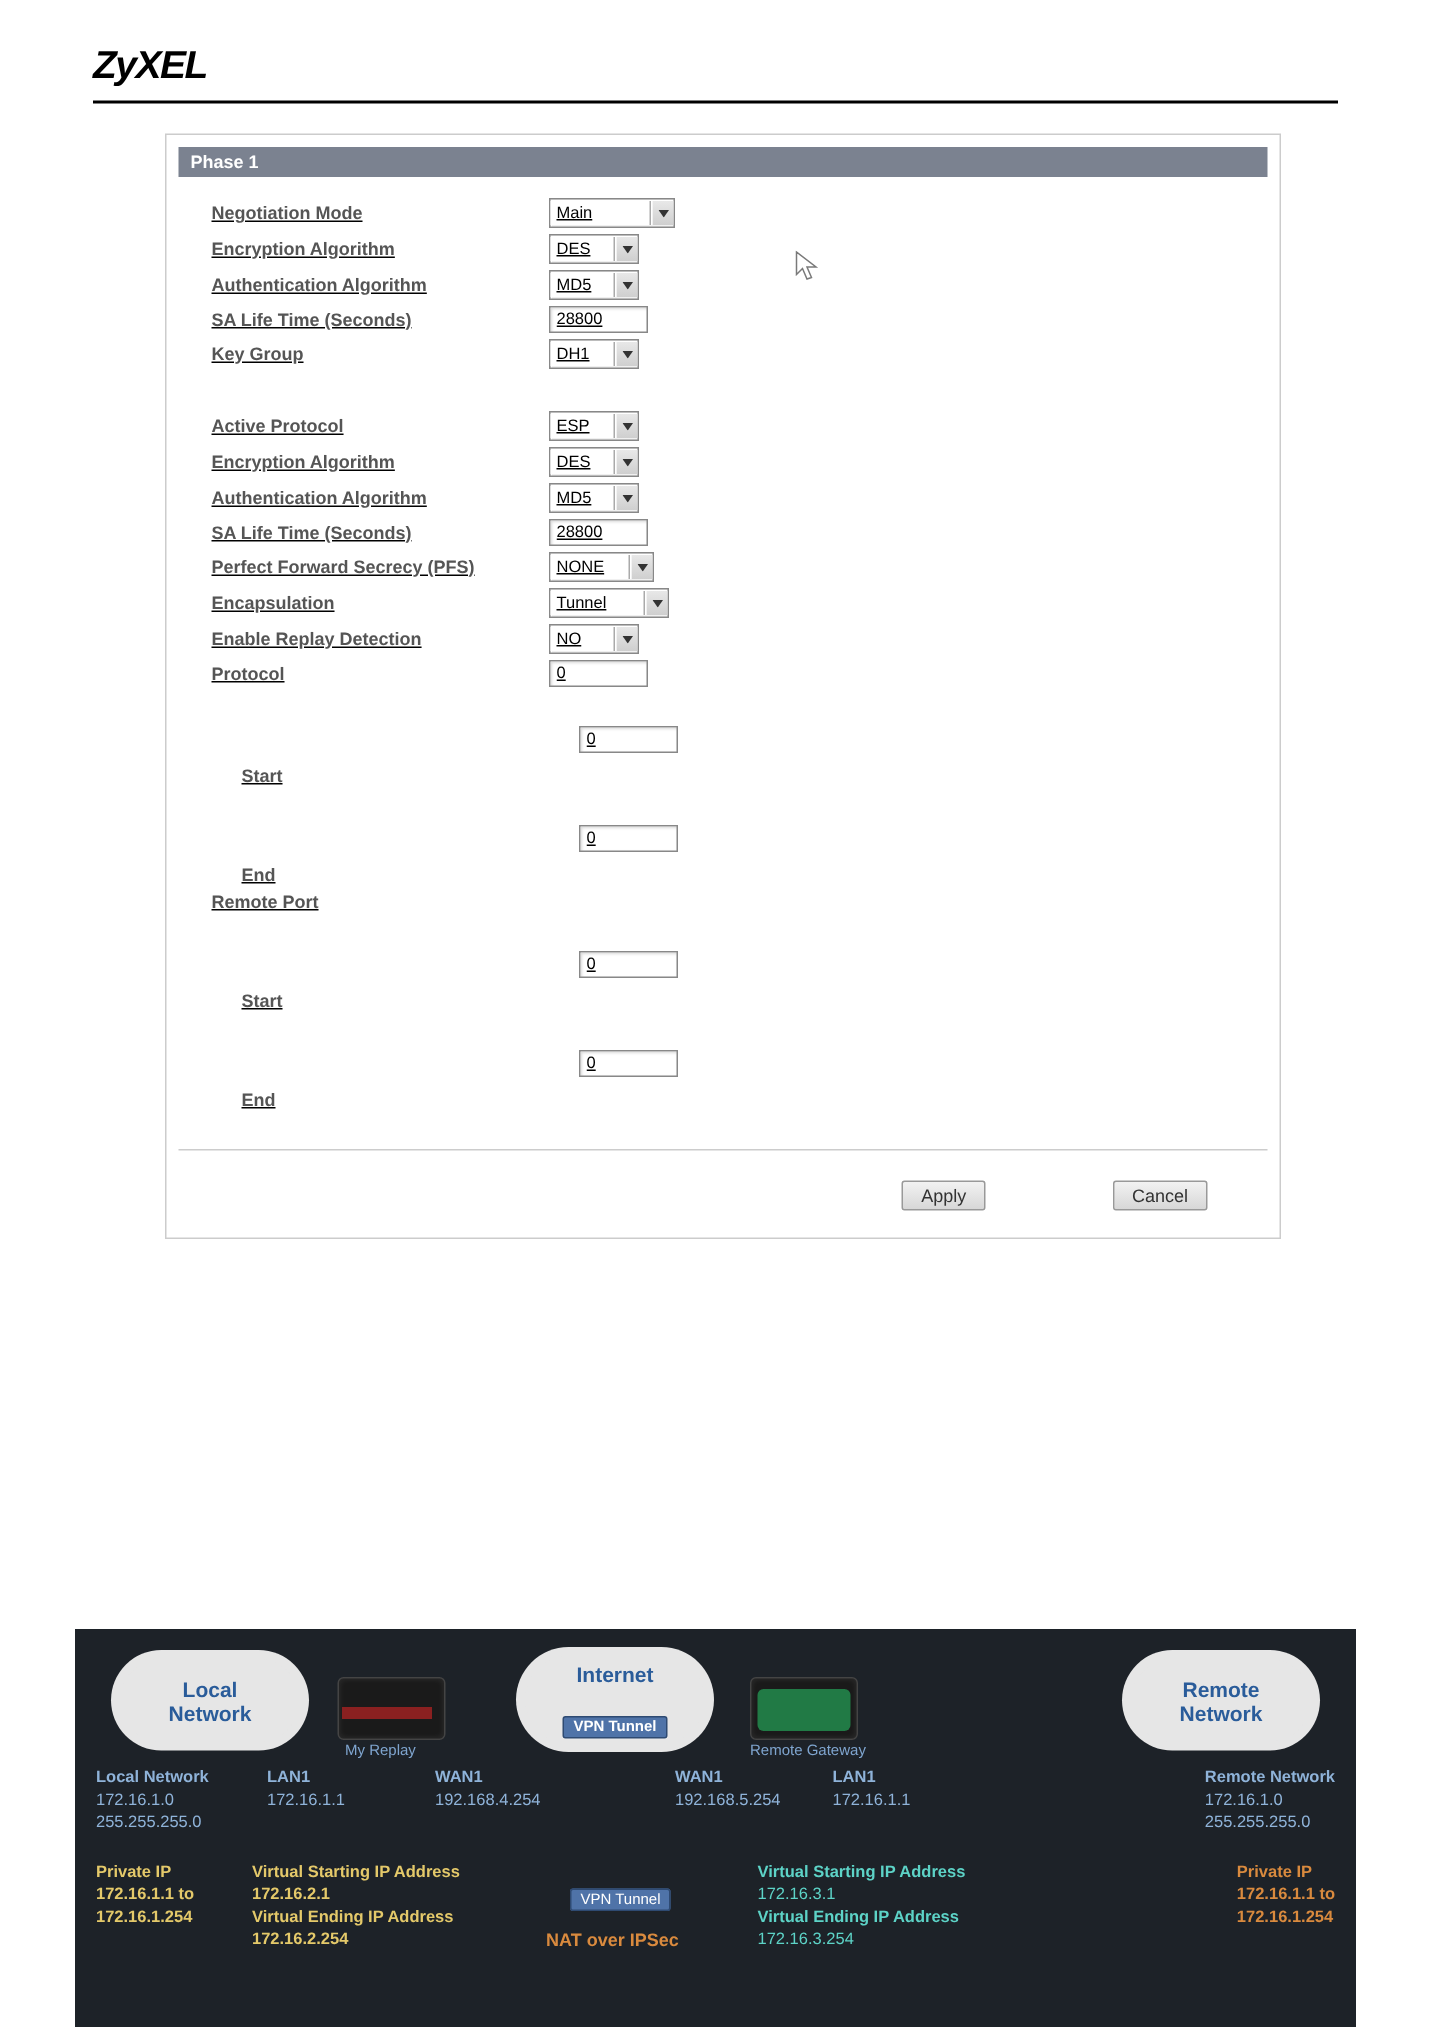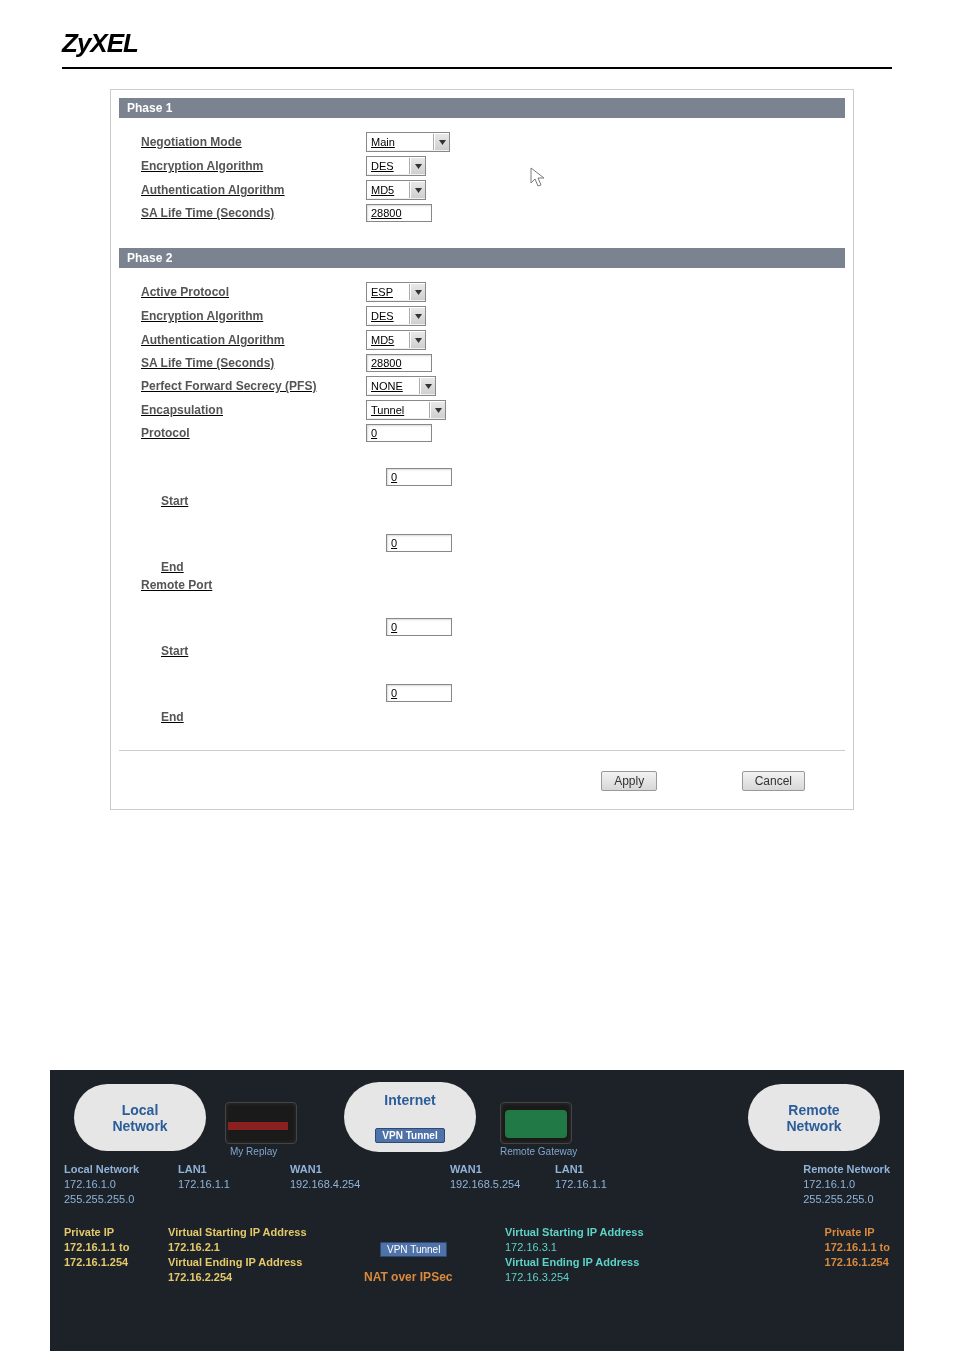--- a/index.html
+++ b/index.html
@@ -257,23 +257,33 @@
                 <svg viewBox="0 0 7 5">
                   <path d="M0 0 L7 0 L3.5 5 Z" fill="#333"></path>
                 </svg>
               </span>
             </div>
       </div>
       <div class="row">
         <div class="label">SA Life Time (Seconds)</div>
         <input class="text-input w-num" value="28800" style="">
       </div>
-    </div>
-
-    <div class="section-header">Phase 2</div>
+      <div class="row">
+        <div class="label">Key Group</div>
+        <div class="select-mock">
+              <span class="val w-short">DH1</span>
+              <span class="arrow">
+                <svg viewBox="0 0 7 5">
+                  <path d="M0 0 L7 0 L3.5 5 Z" fill="#333"></path>
+                </svg>
+              </span>
+            </div>
+      </div>
+    </div>
+
     <div class="form-area">
       <div class="row">
         <div class="label">Active Protocol</div>
         <div class="select-mock">
               <span class="val w-short">ESP</span>
               <span class="arrow">
                 <svg viewBox="0 0 7 5">
                   <path d="M0 0 L7 0 L3.5 5 Z" fill="#333"></path>
                 </svg>
               </span>
@@ -313,20 +323,31 @@
                 <svg viewBox="0 0 7 5">
                   <path d="M0 0 L7 0 L3.5 5 Z" fill="#333"></path>
                 </svg>
               </span>
             </div>
       </div>
       <div class="row">
         <div class="label">Encapsulation</div>
         <div class="select-mock">
               <span class="val w-tunnel">Tunnel</span>
+              <span class="arrow">
+                <svg viewBox="0 0 7 5">
+                  <path d="M0 0 L7 0 L3.5 5 Z" fill="#333"></path>
+                </svg>
+              </span>
+            </div>
+      </div>
+      <div class="row">
+        <div class="label">Enable Replay Detection</div>
+        <div class="select-mock">
+              <span class="val w-short">NO</span>
               <span class="arrow">
                 <svg viewBox="0 0 7 5">
                   <path d="M0 0 L7 0 L3.5 5 Z" fill="#333"></path>
                 </svg>
               </span>
             </div>
       </div>
       <div class="row">
         <div class="label">Protocol</div>
         <input class="text-input w-num" value="0" style="">

